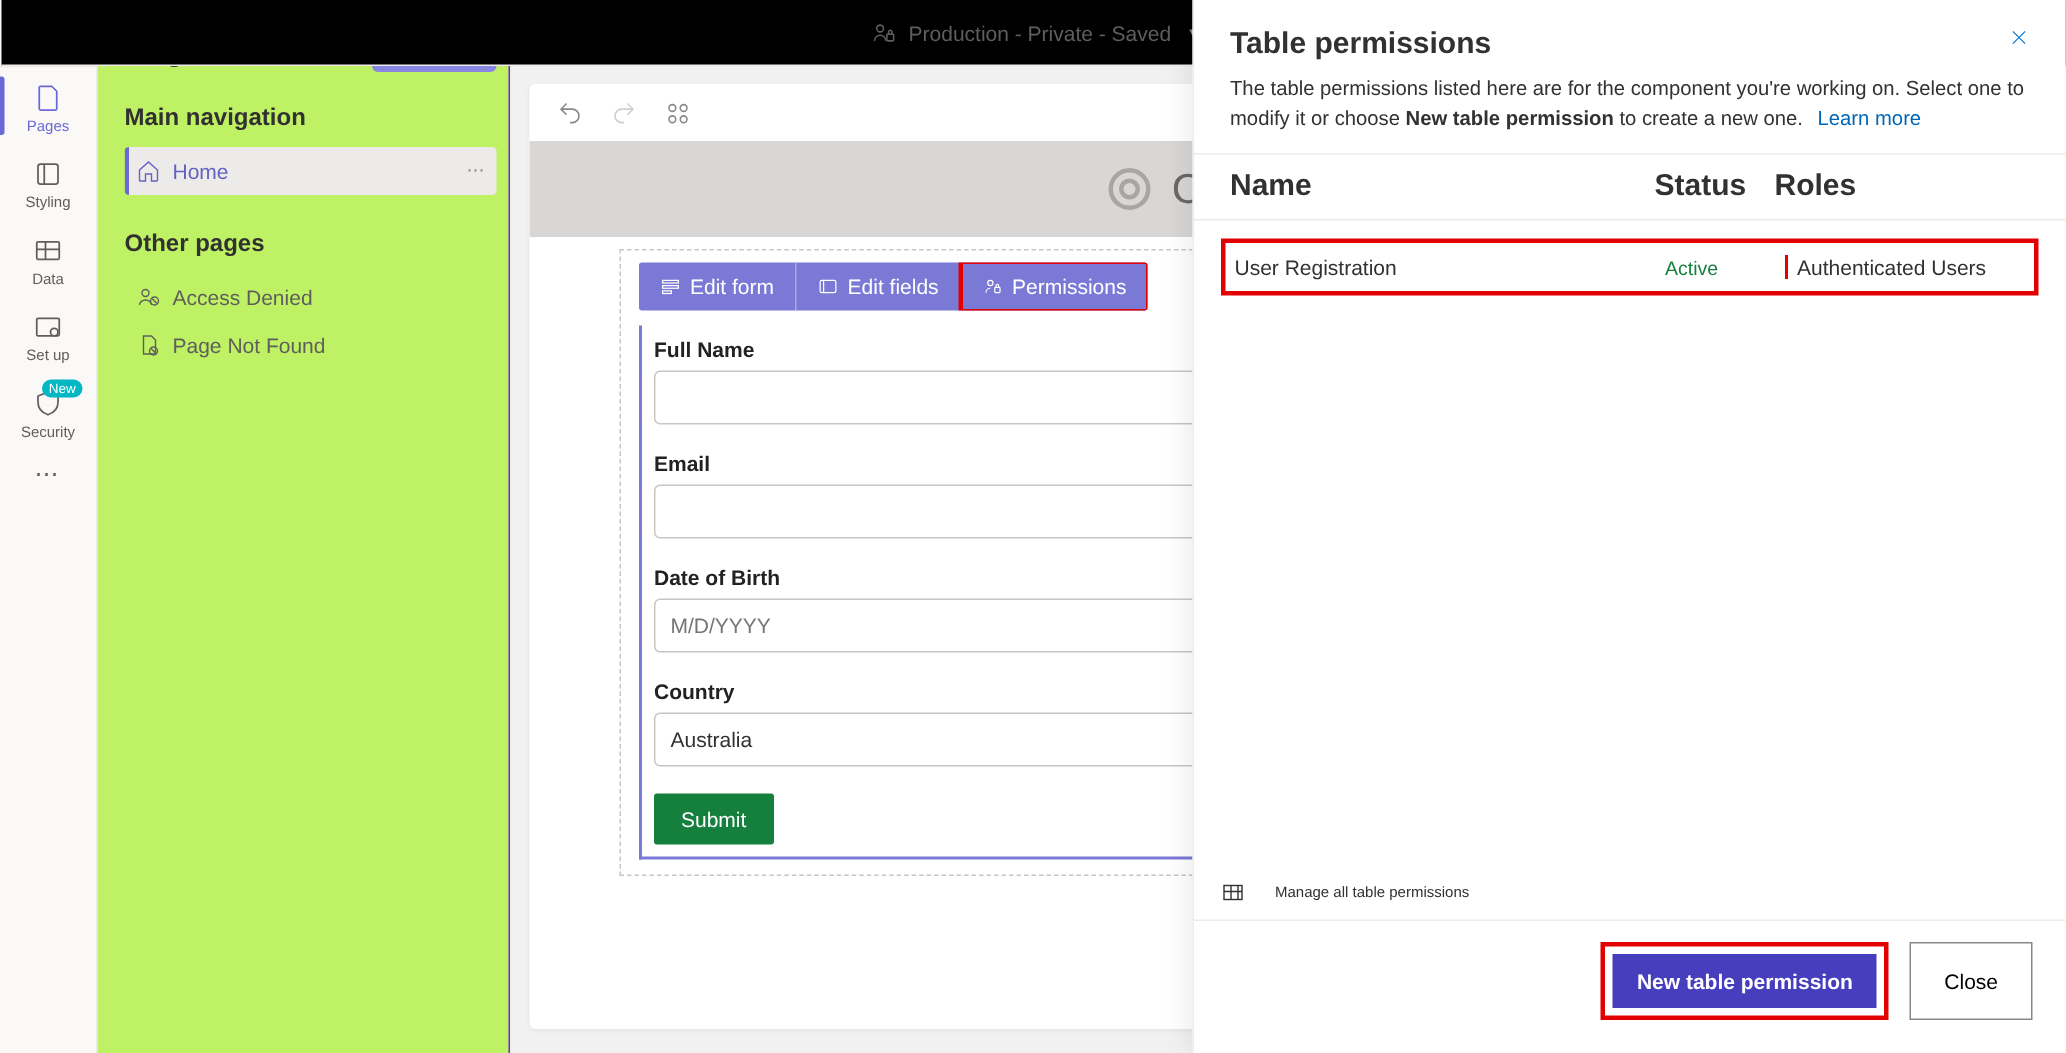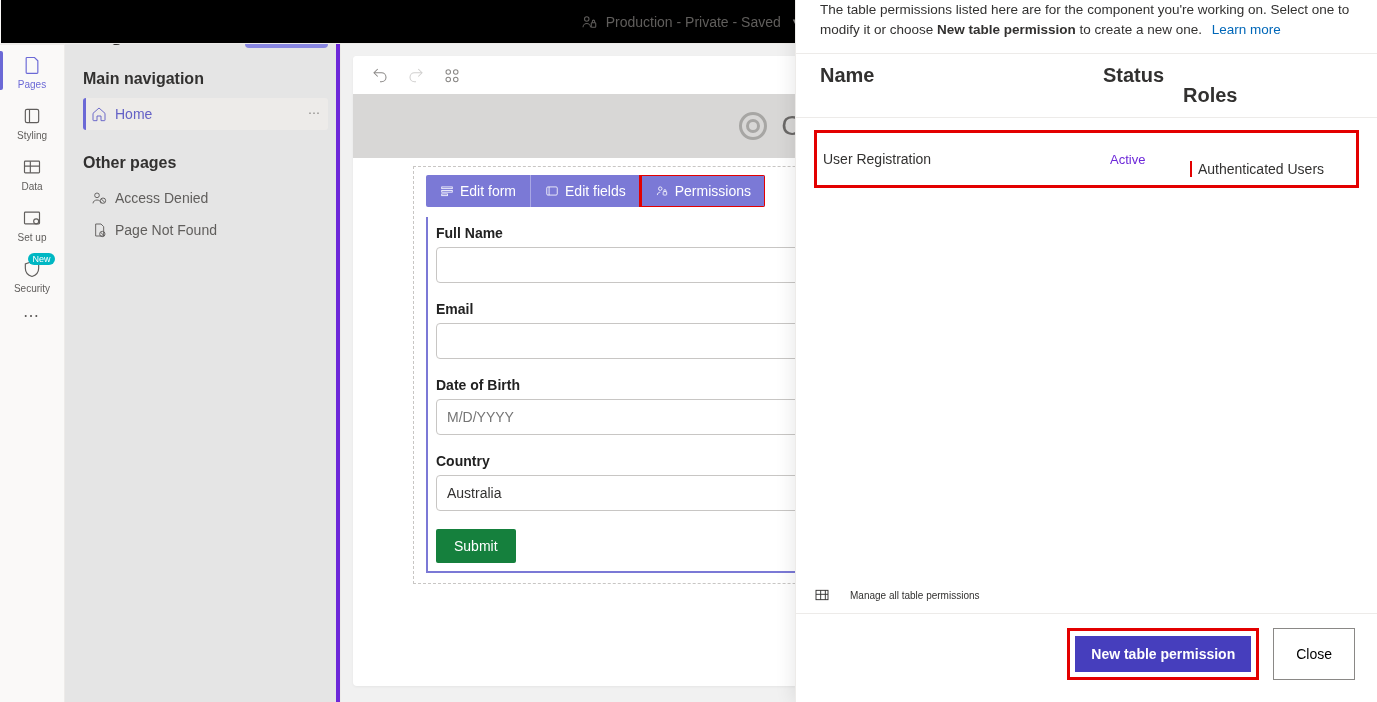--- a/index.html
+++ b/index.html
@@ -12,21 +12,21 @@
   .rail-sep { width:100%; height:1px; background:#edebe9; margin:4px 0 0 0; }
   .rail-item { width:65px; display:flex; flex-direction:column; align-items:center; justify-content:center; padding:10px 0 6px; cursor:pointer; color:#605e5c; position:relative; }
   .rail-item.active { color:#6b69d6; }
   .rail-item.active::before { content:""; position:absolute; left:0; top:6px; bottom:6px; width:3px; background:#6b69d6; border-radius:0 2px 2px 0; }
   .rail-item span.label { font-size:10px; margin-top:4px; color:#605e5c; }
   .rail-item.active span.label { color:#6b69d6; }
   .badge { position:absolute; top:4px; right:10px; background:#00b7c3; color:#fff; font-size:9px; padding:0 4px; border-radius:7px; line-height:12px; }
   .rail-more { margin-top:6px; color:#605e5c; font-size:16px; letter-spacing:2px; cursor:pointer; }
 
   
-  .pages-panel { width:275px; background:#e5e5e5; border-right:4px solid #6d28d9; padding:18px 8px 0 18px; position:relative; }
+  .pages-panel { width:275px; background:#bef264; border-right:1px solid #6d28d9; padding:18px 8px 0 18px; position:relative; }
   .pages-header { display:flex; align-items:center; justify-content:space-between; margin-bottom:22px; }
   .pages-title { font-size:22px; font-weight:600; }
   .page-btn { background:#8886e1; color:#fff; border:none; border-radius:4px; padding:7px 14px; font-size:14px; display:flex; align-items:center; gap:6px; cursor:pointer; }
   .section-label { font-size:16px; font-weight:600; margin:10px 0 10px 0; }
   .nav-item { display:flex; align-items:center; gap:8px; padding:8px 8px; border-radius:3px; color:#605e5c; font-size:14px; cursor:pointer; position:relative; }
   .nav-item.selected { background:#edebe9; color:#6461c6; border-left:3px solid #6b69d6; padding-left:5px;}
   .nav-item .dots { position:absolute; right:6px; top:8px; color:#8a8886; letter-spacing:2px; font-size:12px; }
 
   
   .canvas-col { flex:1; background:#e7e7e791; position:relative; border-left:1px solid #edebe9;}
@@ -62,25 +62,25 @@
   .sp-header { display:flex; align-items:flex-start; justify-content:space-between; padding:18px 24px 8px; }
   .sp-title { font-size:20px; font-weight:600; }
   .sp-close { color:#0078d4; cursor:pointer; font-size:14px; }
   .sp-desc { padding:0 24px 14px; font-size:13.5px; color:#323130; line-height:1.45; }
   .sp-desc b { font-weight:600; }
   .sp-desc a { color:#0067b8; text-decoration:none; margin-left:6px; cursor:pointer; }
 
   .sp-table-head { display:flex; padding:10px 24px; border-top:1px solid #edebe9; border-bottom:1px solid #edebe9; font-weight:600; font-size:20px; color:#323130; }
   .col-name { flex:1; }
   .col-status { width:80px; }
-  .col-roles { width:170px;margin-top:20px; }
+  .col-roles { width:170px; }
 
   .sp-row { display:flex; align-items:center; margin:12px 18px; padding:8px 6px; border:3px solid #e30000; }
   .sp-row .col-name { flex:1; font-size:14px; }
-  .sp-row .col-status { width:80px; font-size:13px; color:#6d28d9; }
+  .sp-row .col-status { width:80px; font-size:13px; color:#15803d; }
   .sp-row .col-roles { width:160px; font-size:14px; color:#323130; border-left:2px solid #e30000; padding-left:6px; }
 
   .sp-footer-link { padding:0 18px 10px; display:flex; align-items:center; gap:20px; color:#323130; font-size:10px; cursor:pointer; }
 
   .sp-actions { margin-top:auto; padding:14px 22px 22px; display:flex; justify-content:flex-end; gap:14px; border-top:1px solid #edebe9; }
   .hl-wrap { border:3px solid #e30000; padding:5px; }
   .primary-btn { background:#463ebd; color:#fff; border:none; font-size:14px; font-weight:600; padding:10px 16px; cursor:pointer; }
   .secondary-btn { background:#fff; border:1px solid #8a8886; font-size:14px; padding:10px 22px; cursor:pointer; }
 
   svg { fill:none; stroke:currentColor; stroke-width:1.4; }
@@ -268,20 +268,28 @@
             <div class="add-circle">＋</div>
           </div>
         </div>
       </div>
     </div>
   </div>
 
 </div>
 
 <div class="side-panel">
+  <div class="sp-header">
+    <div class="sp-title">Table permissions</div>
+    <div class="sp-close">
+      <svg width="14" height="14" viewBox="0 0 24 24" stroke="#0078d4" stroke-width="2">
+          <path d="M5 5l14 14M19 5L5 19"></path>
+        </svg>
+    </div>
+  </div>
   <div class="sp-desc">
     <span>The table permissions listed here are for the component you're working on. Select one to modify it or choose </span><b>New table permission</b><span> to create a new one.</span>
     <a>Learn more</a>
   </div>
 
   <div class="sp-table-head">
     <div class="col-name">Name</div>
     <div class="col-status">Status</div>
     <div class="col-roles">Roles</div>
   </div>

